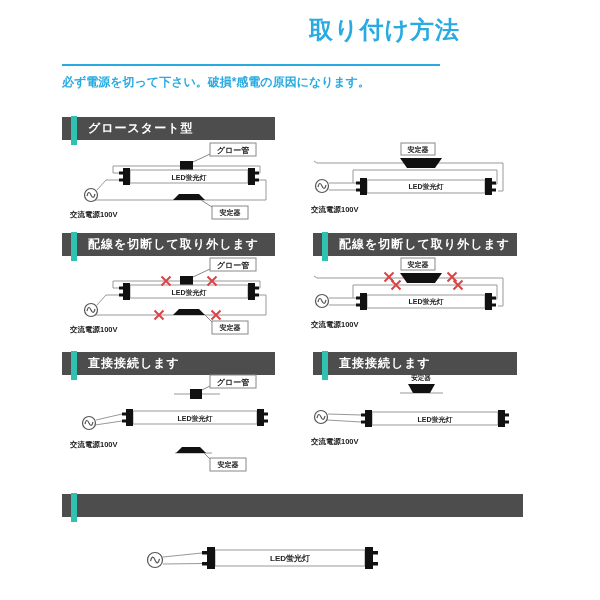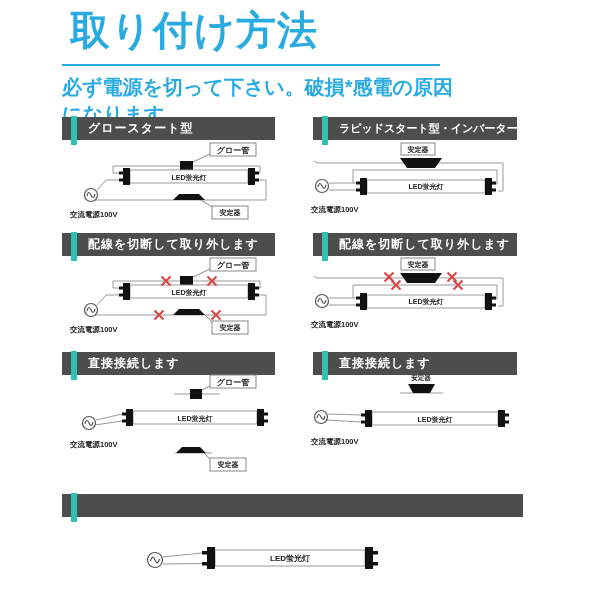--- a/index.html
+++ b/index.html
@@ -7,30 +7,30 @@
     --header-bar:#4D4D4D;
     --teal-accent:#30C1B0;
     --cut-mark-red:#DB4444;
   }
   html,body{margin:0;padding:0;background:#fff;}
   body{font-family:"Liberation Sans","DejaVu Sans",sans-serif;}
   #page{position:relative;width:600px;height:600px;background:#ffffff;overflow:hidden;}
 
   .page-title{
     position:absolute;top:4px;left:70px;width:390px;height:52px;
-    text-align:left;font-size:40px;font-weight:900;line-height:52px;
+    text-align:right;font-size:24px;font-weight:900;line-height:52px;
     color:var(--accent-blue);letter-spacing:1px;
   }
   .title-divider{
     position:absolute;top:64px;left:62px;width:378px;height:2px;
     background:var(--accent-blue);
   }
   .warning-text{
     position:absolute;top:74px;left:62px;width:400px;
-    font-size:20px;font-weight:bold;color:var(--accent-blue);letter-spacing:0px;
+    font-size:12px;font-weight:bold;color:var(--accent-blue);letter-spacing:0px;
   }
 
   .bar{position:absolute;height:23px;background:var(--header-bar);}
   .stripe{position:absolute;left:9px;top:-1px;width:6px;height:29px;background:var(--teal-accent);}
   .bar-label{
     position:absolute;left:26px;top:0;height:30px;line-height:23px;
     color:#ffffff;font-size:12px;font-weight:bold;letter-spacing:1px;white-space:nowrap;
   }
   .bar-label.small{font-size:11px;letter-spacing:0;}
 
@@ -54,24 +54,20 @@
 
 <div id="page">
 
   <div class="page-title">取り付け方法</div>
   <div class="title-divider"></div>
   <div class="warning-text">必ず電源を切って下さい。破損*感電の原因になります。</div>
 
   <div class="bar" style="left:62px;top:117px;width:213px">
     <span class="stripe"></span>
     <span class="bar-label">グロースタート型</span>
-  </div>
-  <div class="bar" style="left:313px;top:117px;width:204px">
-    <span class="stripe"></span>
-    <span class="bar-label small">ラピッドスタート型・インバーター型</span>
   </div>
 
   <div class="bar" style="left:62px;top:233px;width:213px">
     <span class="stripe"></span>
     <span class="bar-label">配線を切断して取り外します</span>
   </div>
   <div class="bar" style="left:313px;top:233px;width:204px">
     <span class="stripe"></span>
     <span class="bar-label">配線を切断して取り外します</span>
   </div>

